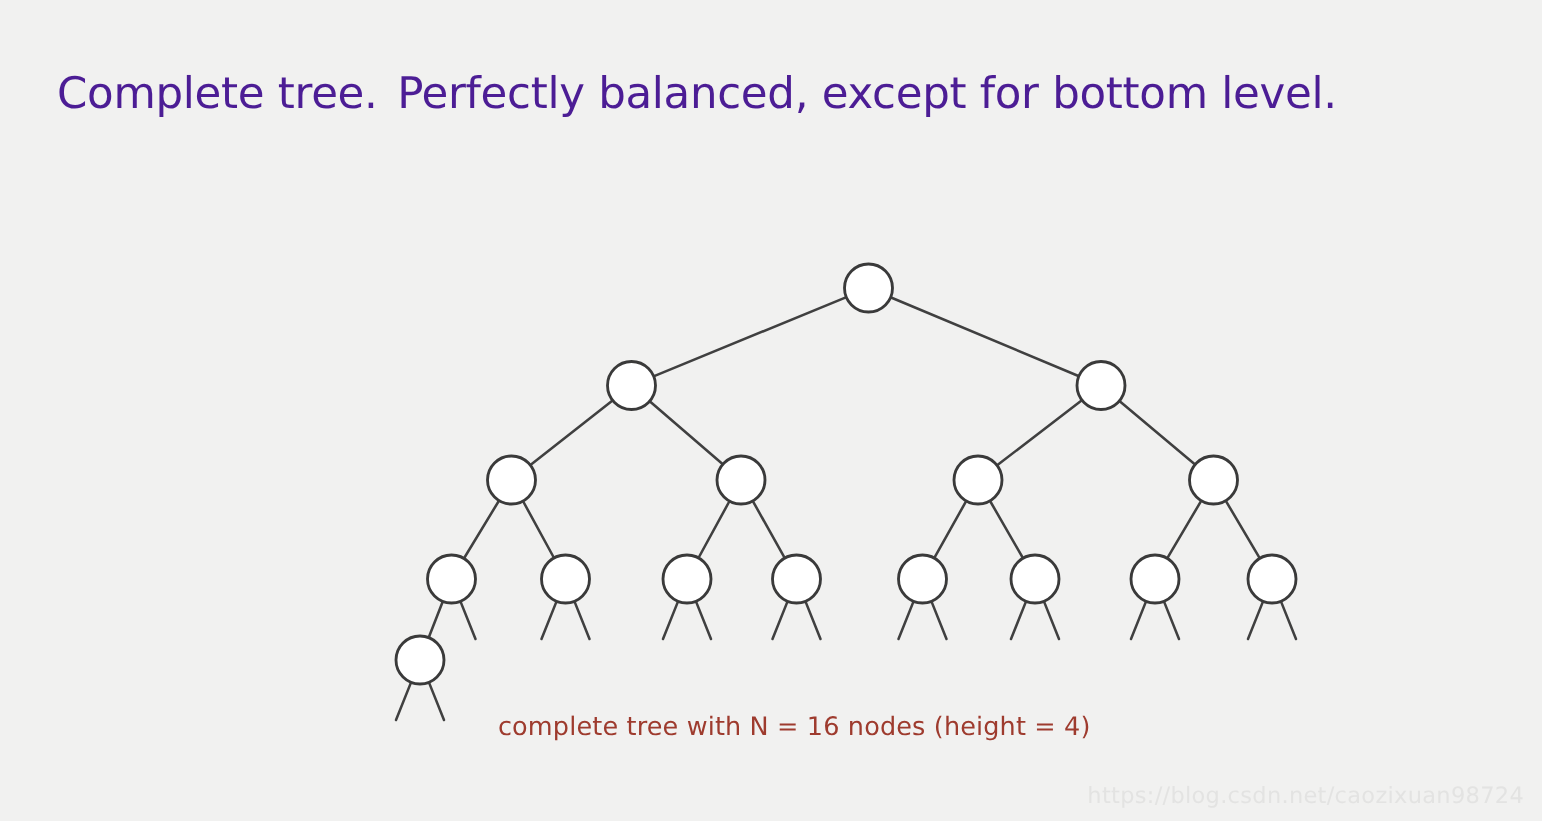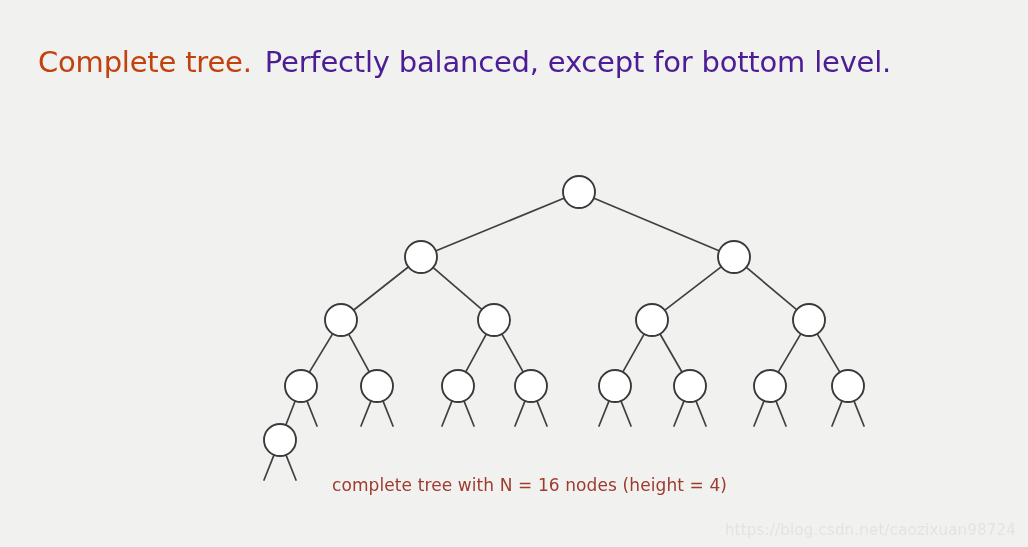--- a/index.html
+++ b/index.html
@@ -24,21 +24,21 @@
   .headline {
     position: absolute;
     left: 38px;
     top: 42px;
     font-size: 29px;
     line-height: 40px;
     white-space: nowrap;
     letter-spacing: -0.2px;
   }
   .headline .term {
-    color: #c2410c;
+    color: #4c1d95;
   }
   .headline .desc {
     color: #4c1d95;
     margin-left: 13px;
   }
   .tree-area {
     position: absolute;
     left: 0;
     top: 0;
     width: 1028px;

